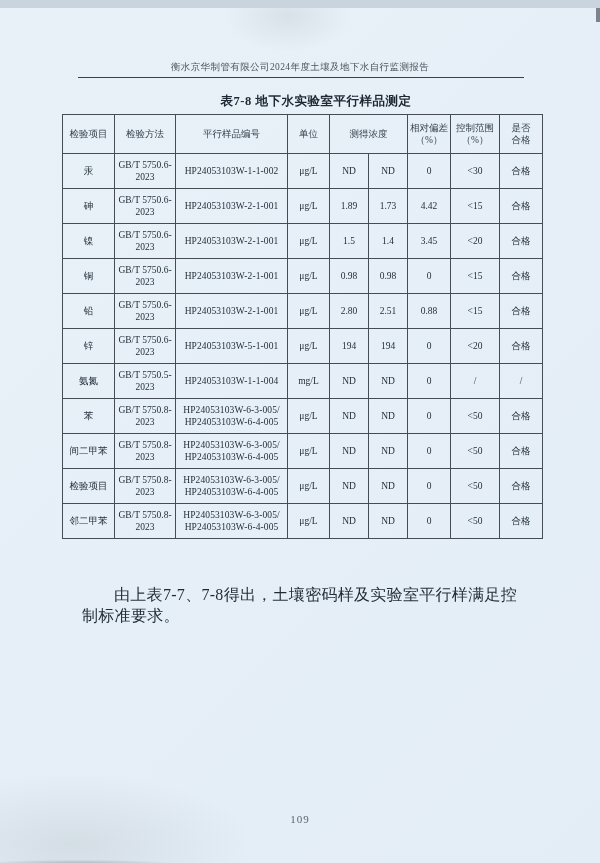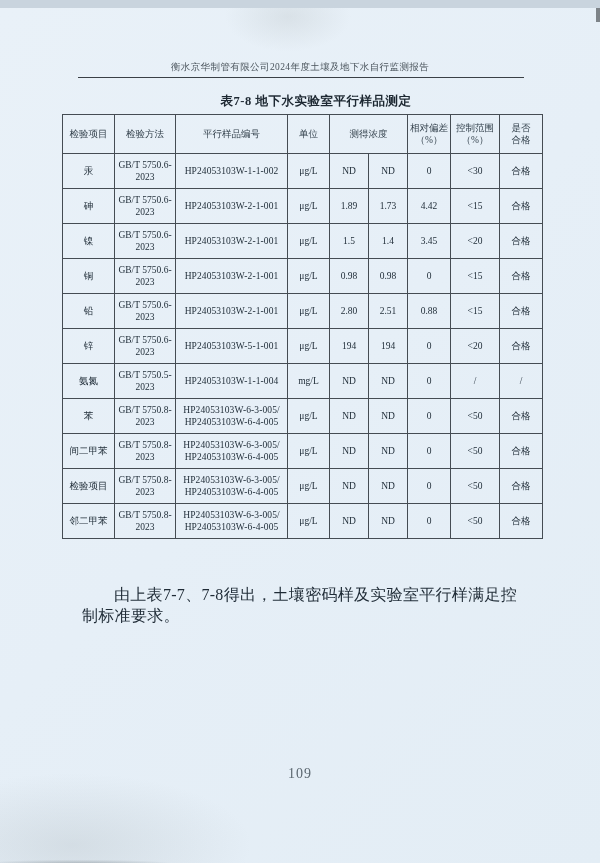--- a/index.html
+++ b/index.html
@@ -64,22 +64,22 @@
   }
   .data-table td { height: 35px; color: #222f3a; }
   .data-table td.code-cell { font-family: Liberation Serif, serif; letter-spacing: 0.1px; }
   
   .footnote {
     position: absolute; top: 577px; left: 82px; width: 442px;
     font-size: 16px; color: #1f2b36; text-indent: 2em; letter-spacing: 0.3px;
   }
   
   .page-number {
-    position: absolute; top: 758px; left: 0; width: 100%;
-    text-align: center; font-size: 14px; color: #5a666f; letter-spacing: 1px;
+    position: absolute; top: 805px; left: 0; width: 100%;
+    text-align: center; font-size: 11px; color: #5a666f; letter-spacing: 1px;
   }
 </style>
 </head>
 <body>
 
 <div class="page">
 
   <div class="running-header">衡水京华制管有限公司2024年度土壤及地下水自行监测报告</div>
   <div class="header-rule"></div>
 

